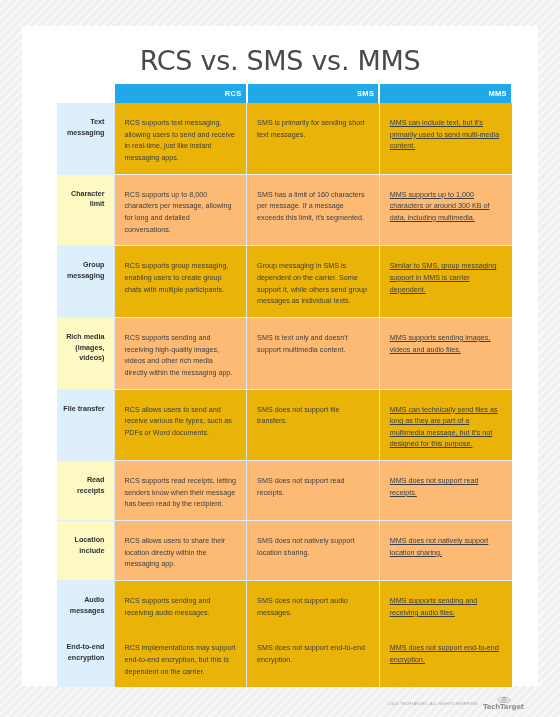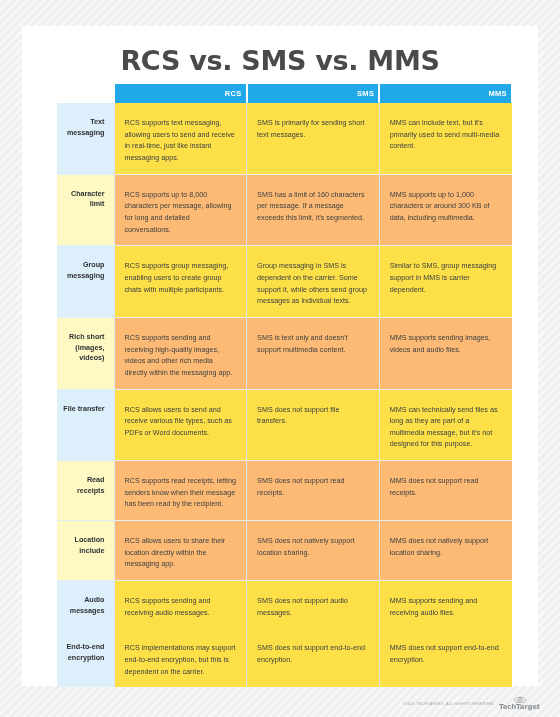--- a/index.html
+++ b/index.html
@@ -28,21 +28,21 @@
     top: 26px;
     width: 516px;
     height: 660px;
     background: #ffffff;
   }
 
   #page-title {
     text-align: center;
     color: #4a4a4a;
     font-size: 27px;
-    font-weight: bold;
+    font-weight: normal;
     letter-spacing: -0.3px;
     margin: 0;
     padding-top: 19px;
     font-family: "DejaVu Sans", sans-serif;
   }
 
   #table-wrap {
     position: absolute;
     left: 35px;
     top: 58px;
@@ -77,49 +77,50 @@
   table.cmp tbody td {
     font-size: 7.2px;
     line-height: 1.62;
     color: #3c4043;
     vertical-align: top;
     padding: 14px 10px 10px 10px;
     border-right: 1px solid #d7e6ef;
   }
   table.cmp tbody td:last-child {
     border-right: none;
+    text-decoration: underline;
   }
 
   table.cmp tbody td.rowlabel {
     text-align: right;
     font-weight: bold;
     color: #2e3135;
     padding-right: 9px;
     padding-left: 2px;
     font-size: 7.2px;
     line-height: 1.5;
   }
 
-  tr.band-tint td { background: #fde047; }
+  tr.band-tint td { background: #eab308; }
   tr.band-plain td { background: #fdba74; }
   tr.band-plain td.rowlabel { background: #fef9c3; }
   tr.band-tint td.rowlabel { background: #ddeffb; }
 
   tr.band-plain td { border-top: 1px solid #e3eef5; border-bottom: 1px solid #e3eef5; }
 
   #footer {
     position: absolute;
     left: 0;
     top: 690px;
     width: 560px;
     height: 27px;
     display: flex;
     align-items: center;
     justify-content: flex-end;
-    padding-right: 20px;
+    padding-right: 36px;
     box-sizing: border-box;
   }
   #copyright {
     font-size: 3.6px;
     color: #9aa0a6;
     letter-spacing: 0.35px;
     text-transform: uppercase;
     margin-right: 5px;
     font-family: "Liberation Sans", sans-serif;
   }
@@ -173,21 +174,21 @@
             <td>SMS has a limit of 160 characters per message. If a message exceeds this limit, it's segmented.</td>
             <td>MMS supports up to 1,000 characters or around 300 KB of data, including multimedia.</td>
           </tr>
           <tr class="band-tint">
             <td class="rowlabel">Group messaging</td>
             <td>RCS supports group messaging, enabling users to create group chats with multiple participants.</td>
             <td>Group messaging in SMS is dependent on the carrier. Some support it, while others send group messages as individual texts.</td>
             <td>Similar to SMS, group messaging support in MMS is carrier dependent.</td>
           </tr>
           <tr class="band-plain">
-            <td class="rowlabel">Rich short (images, videos)</td>
+            <td class="rowlabel">Rich media (images, videos)</td>
             <td>RCS supports sending and receiving high-quality images, videos and other rich media directly within the messaging app.</td>
             <td>SMS is text only and doesn't support multimedia content.</td>
             <td>MMS supports sending images, videos and audio files.</td>
           </tr>
           <tr class="band-tint">
             <td class="rowlabel">File transfer</td>
             <td>RCS allows users to send and receive various file types, such as PDFs or Word documents.</td>
             <td>SMS does not support file transfers.</td>
             <td>MMS can technically send files as long as they are part of a multimedia message, but it's not designed for this purpose.</td>
           </tr>

